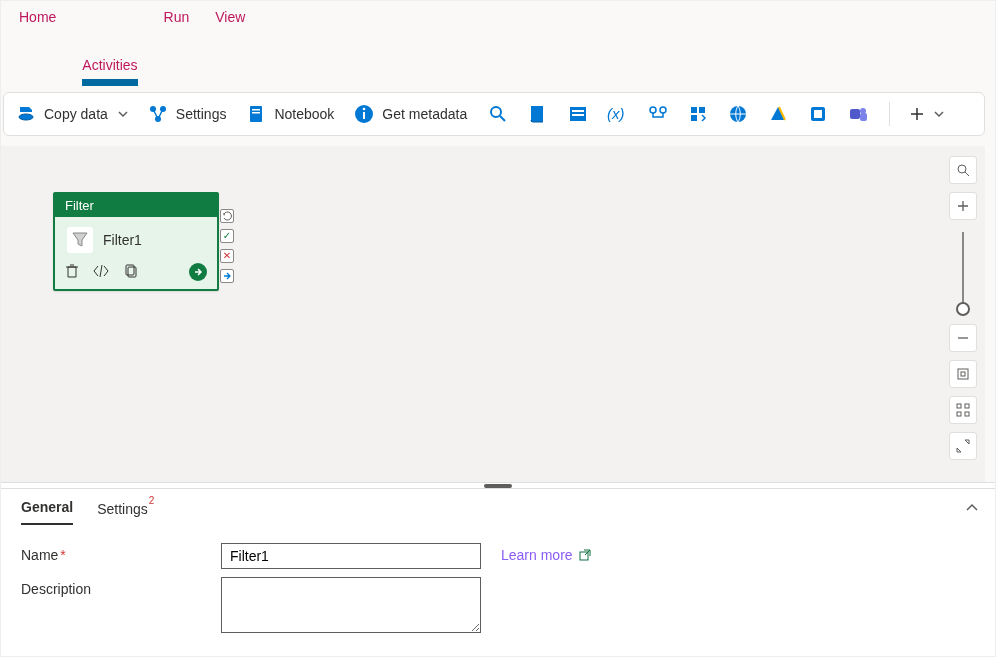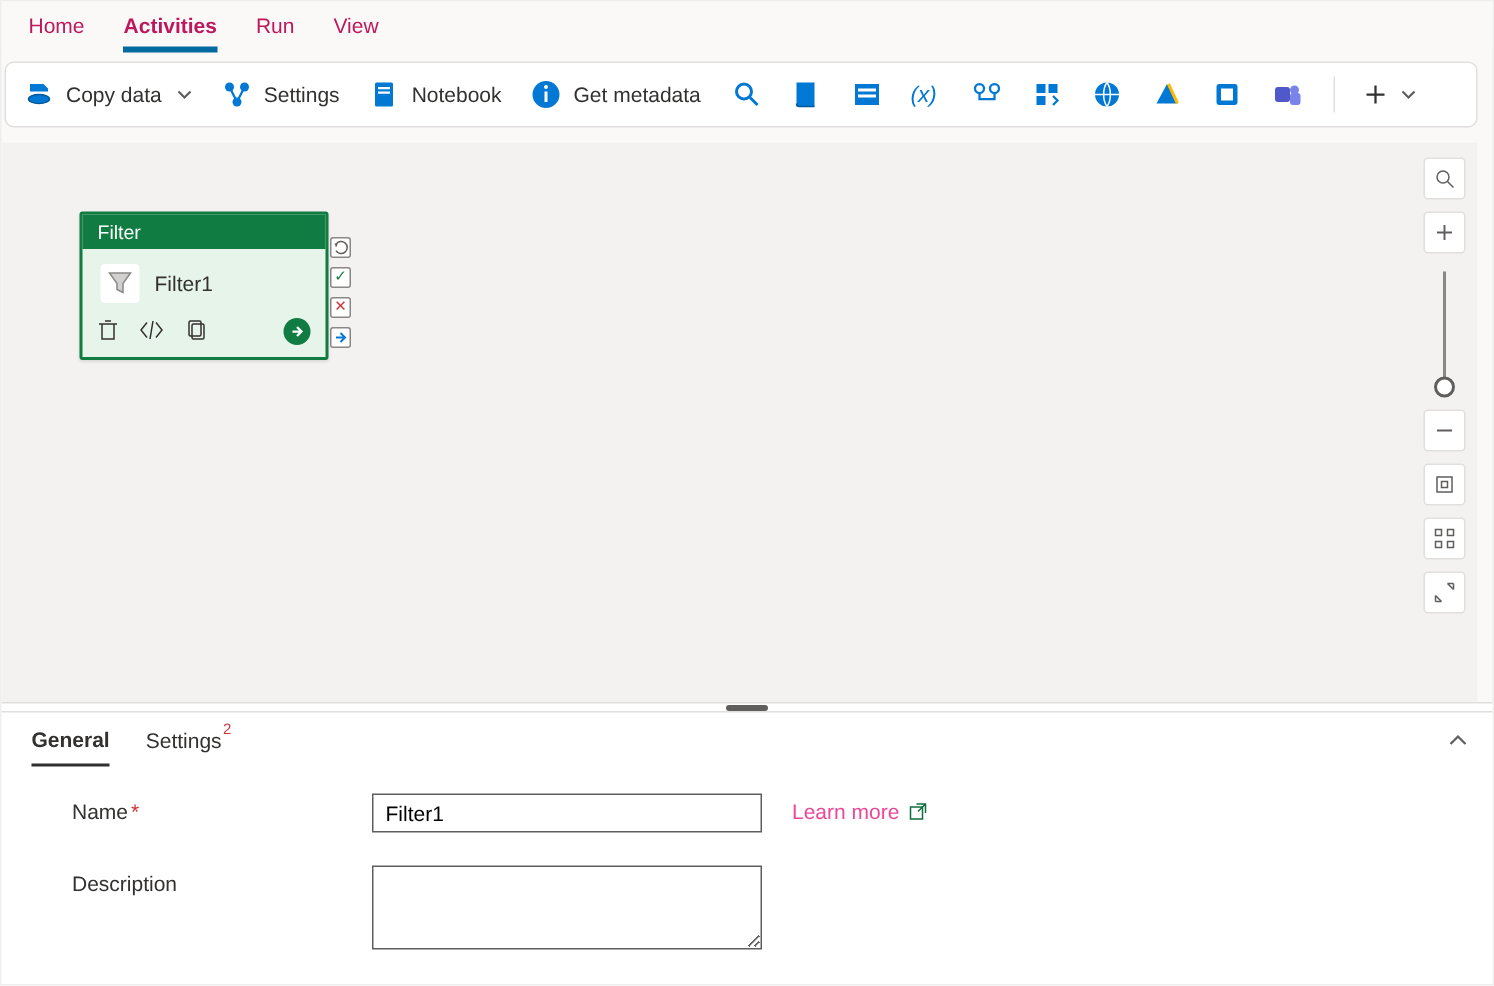--- a/index.html
+++ b/index.html
@@ -2,21 +2,21 @@
 <html><head>
 <meta charset="utf-8">
 <style>
   * { box-sizing: border-box; }
   html, body { margin: 0; padding: 0; width: 996px; height: 657px; font-family: "Segoe UI", sans-serif; font-size: 14px; color: #323130; background: #fff; }
   .root { width: 996px; height: 657px; display: flex; flex-direction: column; background: #faf9f8; border:1px solid #eee; }
 
   
   .menubar { display: flex; gap: 26px; padding: 8px 18px 0 18px; background: #faf9f8; font-size: 14px; }
   .menubar .tab { padding-bottom: 6px; cursor: pointer; color: #be185d; }
-  .menubar .tab.active { font-weight: 700; border-bottom: 4px solid #0369a1; }
+  .menubar .tab.active { font-weight: 400; border-bottom: 7px solid #0369a1; margin-top: 48px; }
 
   
   .toolbar { display: flex; align-items: center; gap: 20px; padding: 6px 12px; margin: 6px 10px 0 2px; background: #fff; border: 1px solid #e1dfdd; border-radius: 6px; height: 44px; }
   .toolbar .tbtn { display: flex; align-items: center; gap: 8px; cursor: pointer; font-size: 14px; }
   .toolbar .tbtn svg { flex: none; }
   .toolbar .sep { width: 1px; height: 24px; background: #e1dfdd; }
   .toolbar .icon-row { display:flex; align-items:center; gap:18px; }
   .toolbar .icon-row .ic { cursor:pointer; display:flex; align-items:center; justify-content:center; width:22px; height:22px;}
   .chev { margin-left:2px; }
 
@@ -52,26 +52,26 @@
   .splitter .grip { width:28px; height:4px; background:#605e5c; border-radius:2px;}
 
   
   .panel { background:#fff; border-top:1px solid #e1dfdd; padding: 0 0 20px 0; position:relative;}
   .panel .ptabs { display:flex; gap:24px; padding: 10px 20px 0 20px; font-size:14px;text-align:right;}
   .panel .ptab { padding-bottom:8px; cursor:pointer; color:#323130; position:relative;}
   .panel .ptab.active { font-weight:600; border-bottom:2px solid #323130;}
   .panel .ptab sup { color:#d13438; font-size:10px; position:relative; top:-4px; left:1px;}
   .collapse-ic { position:absolute; right:16px; top:12px; cursor:pointer;}
 
-  .form { padding: 18px 20px 0 20px; display:grid; grid-template-columns: 200px 280px auto; row-gap: 22px; align-items:start;margin-left:27px;}
+  .form { padding: 18px 20px 0 20px; display:grid; grid-template-columns: 200px 280px auto; row-gap: 8px; align-items:start;}
   .form label { font-size:14px; color:#323130; padding-top:4px;}
   .form label .req { color:#d13438; margin-left:2px;}
   .form input[type=text] { width:260px; height:26px; border:1px solid #605e5c; padding:2px 8px; font-family:inherit; font-size:14px;}
   .form textarea { width:260px; height:56px; border:1px solid #605e5c; padding:4px 8px; font-family:inherit; font-size:14px; resize: both;}
-  .learn { color:#ec4899; font-size:14px; display:flex; align-items:center; gap:6px; cursor:pointer; padding-top:4px;}
+  .learn { color:#8b5cf6; font-size:14px; display:flex; align-items:center; gap:6px; cursor:pointer; padding-top:4px;}
   .learn svg { flex:none; }
 
 </style>
 </head>
 <body>
 
 <div class="root">
 
   <div class="menubar">
     <div class="tab">Home</div>

